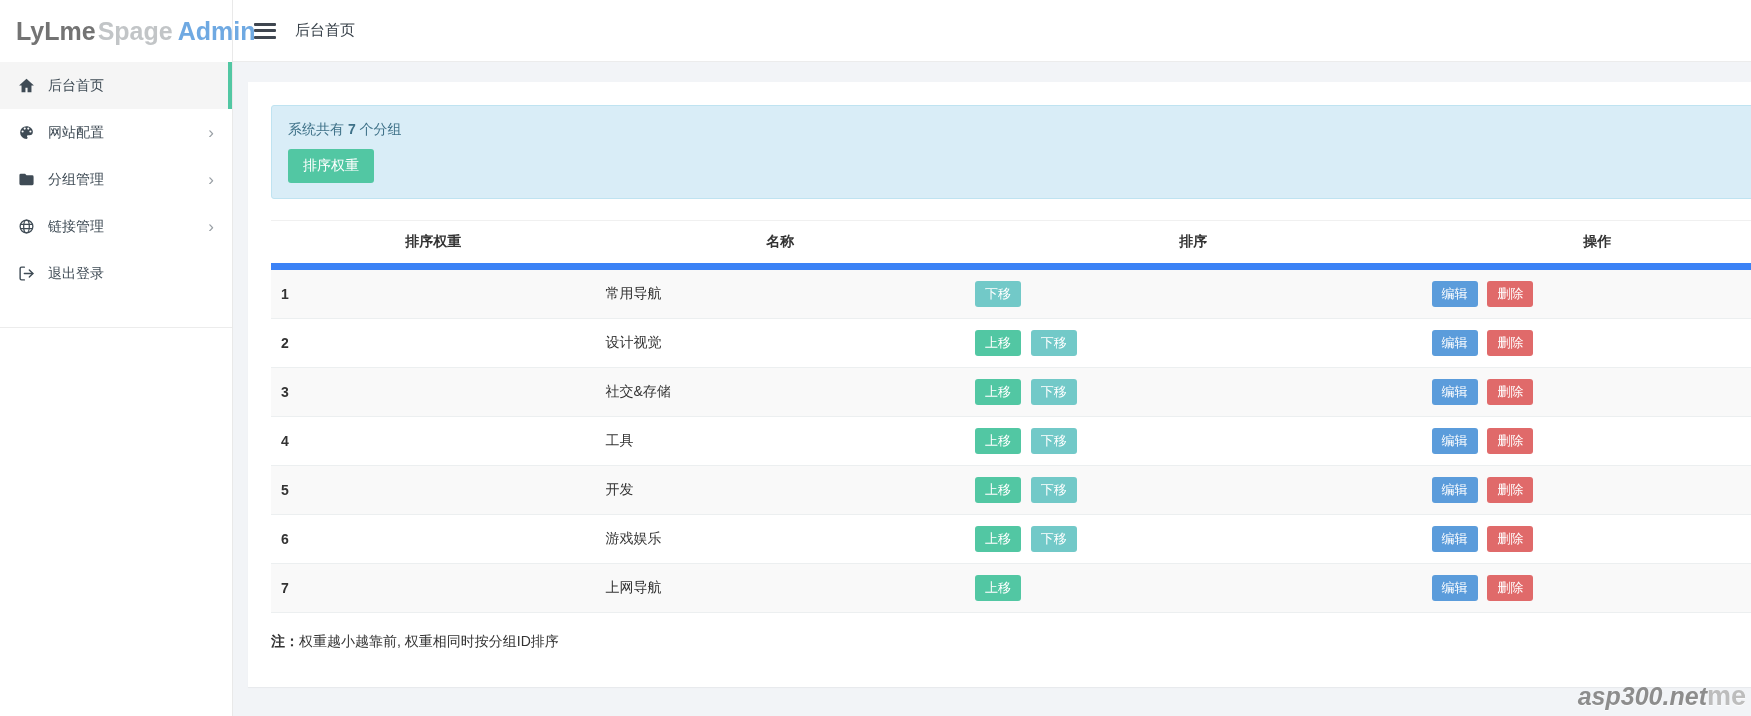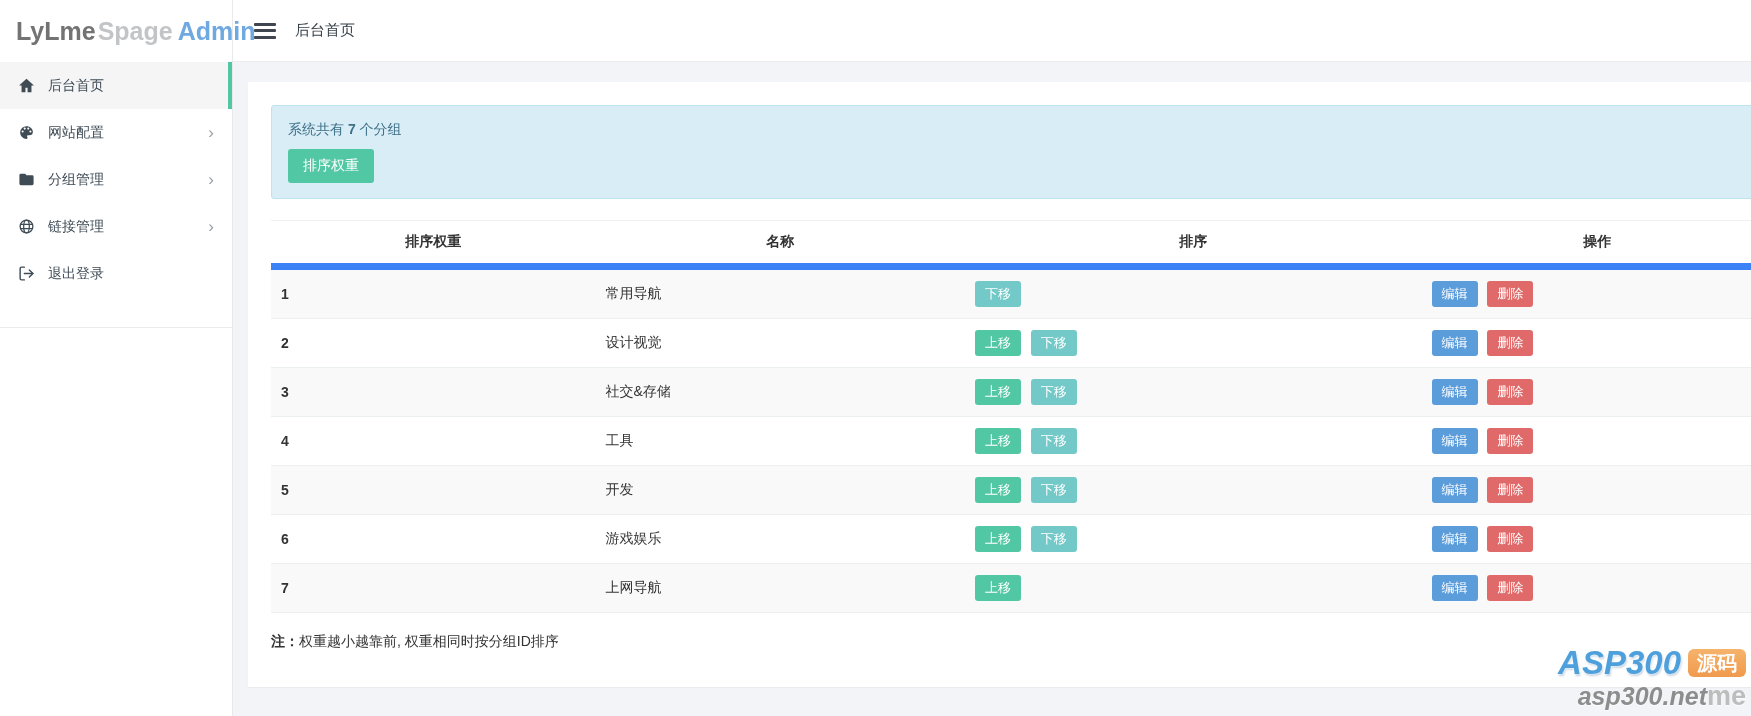--- a/index.html
+++ b/index.html
@@ -276,20 +276,16 @@
 </tbody>
     </table>
 
     <div class="note">
       <span class="note-label">注：</span><span>权重越小越靠前, 权重相同时按分组ID排序</span>
     </div>
   </div>
 </div>
 
 <div class="watermark">
-  <div class="wm-line1">
-    <span class="wm-brand">ASP300</span>
-    <span class="wm-badge">源码</span>
-  </div>
   <div class="wm-line2">
     <span>asp300.net</span><span class="wm-suffix">me</span>
   </div>
 </div>
 
 </body></html>

